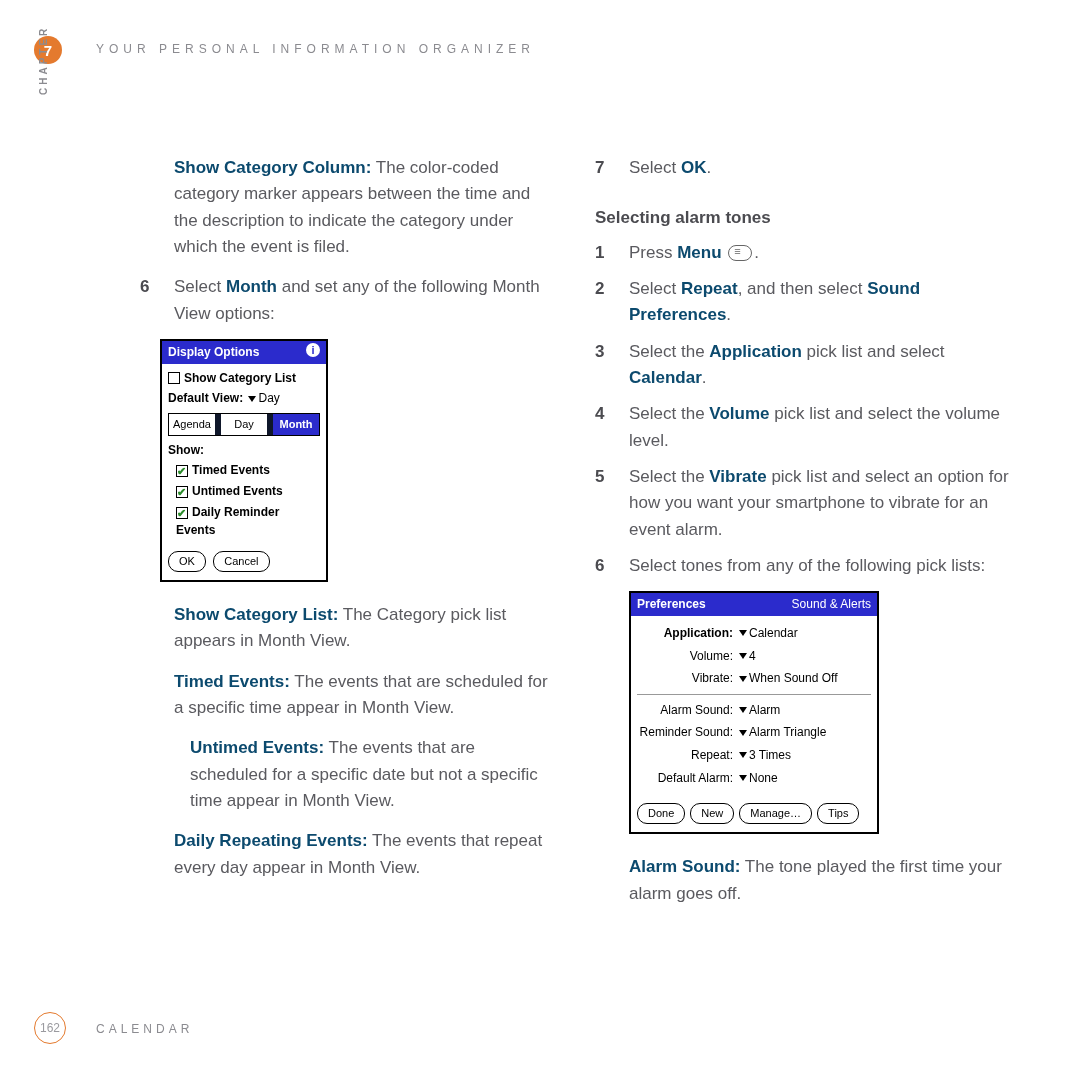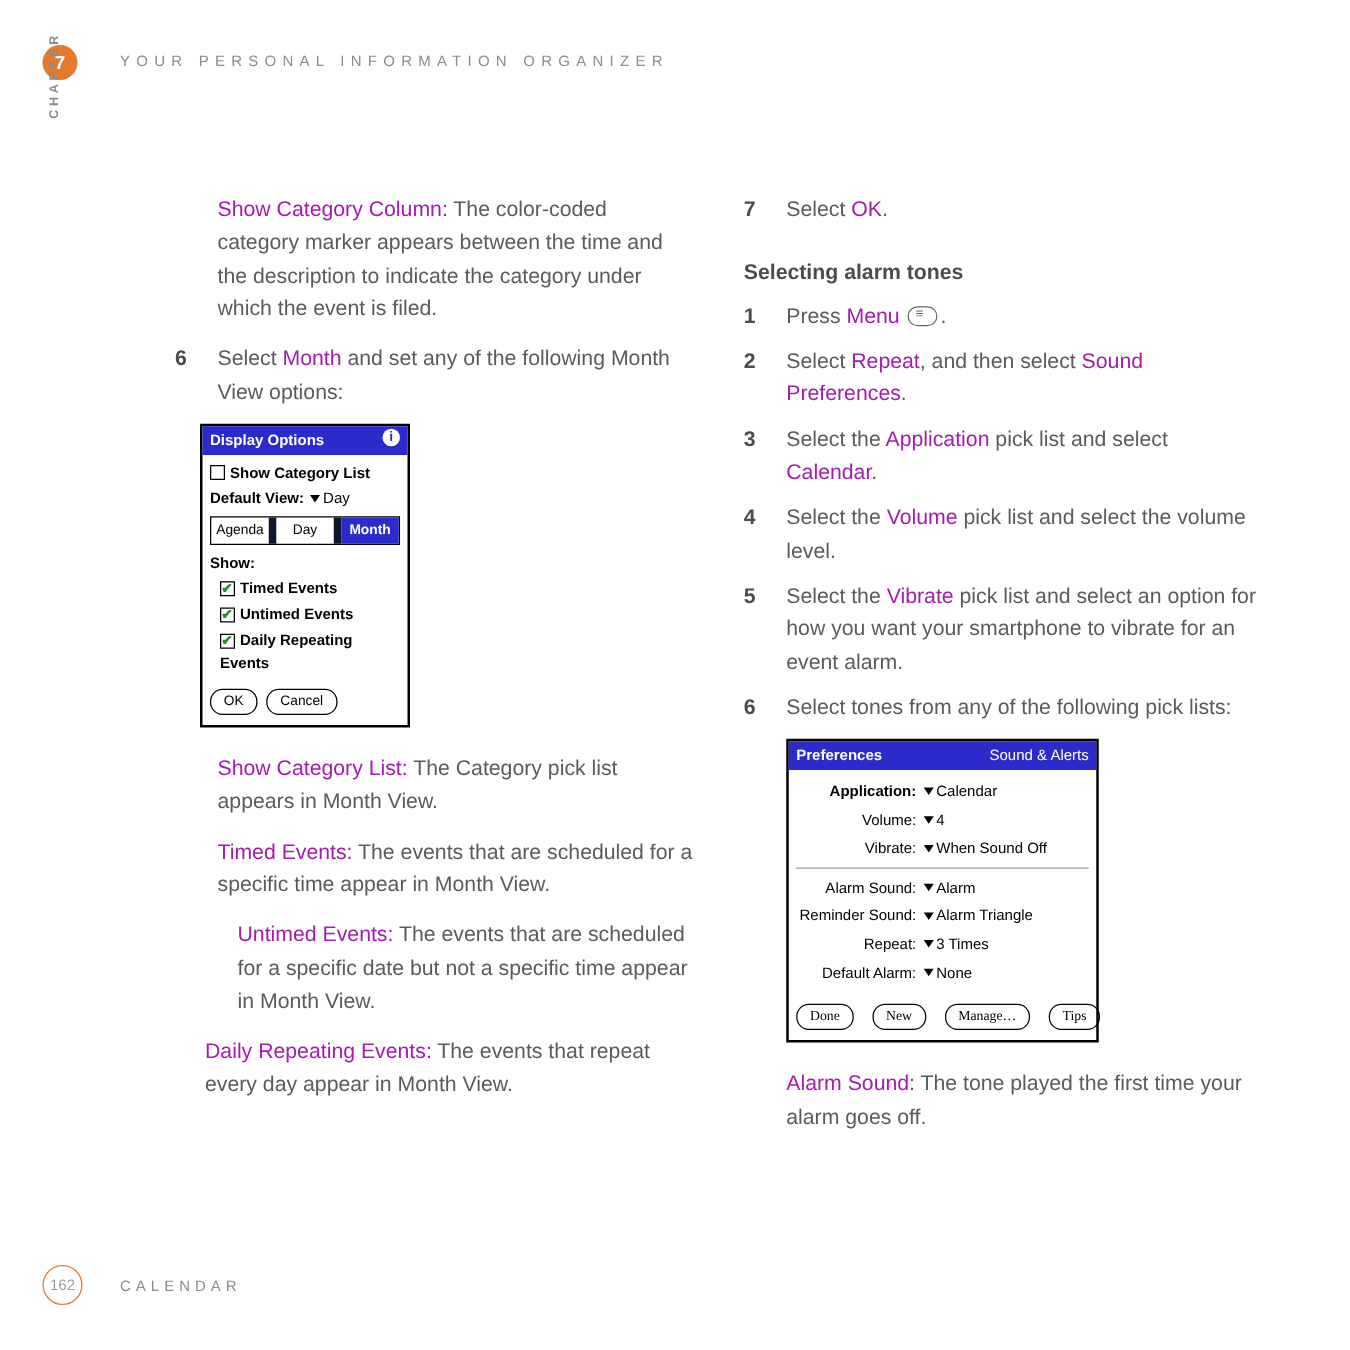--- a/index.html
+++ b/index.html
@@ -57,21 +57,21 @@
   .col {
     width: 415px;
     font-size: 17px;
     line-height: 1.55;
     color: #5a5a5f;
   }
   .para { margin-bottom: 14px; }
   .step { display: flex; margin-bottom: 10px; }
   .step-num { width: 34px; flex-shrink: 0; font-weight: bold; color: #4b4b50; }
   .step-body { flex: 1; }
-  b { font-weight: normal; color: #a21caf; }
+  b { font-weight: bold; color: #0c4a6e; }
   .heading { font-weight: bold; color: #4b4b50; margin: 24px 0 8px 0; }
   .menu-icon {
     display: inline-block;
     border: 1.5px solid #666;
     border-radius: 10px;
     width: 24px;
     height: 16px;
     vertical-align: middle;
     position: relative;
     margin: 0 2px;
@@ -185,22 +185,21 @@
   }
   .prefs-label.bold { font-weight: bold; }
   .prefs-val { flex: 1; display: flex; align-items: center; }
   .prefs-divider {
     border-top: 1px solid #999;
     margin: 4px 0;
   }
   .prefs-buttons {
     padding-top: 14px;
     display: flex;
-    gap: 11px;
-    font-family: Liberation Serif, serif;
+    gap: 1px;
   }
 
   .footer-badge {
     position: absolute;
     left: 34px;
     bottom: 36px;
     width: 32px;
     height: 32px;
     border: 1.5px solid #e47a2e;
     border-radius: 50%;
@@ -259,39 +258,39 @@
           <div class="dlg-tab active">Month</div>
         </div>
         <div class="dlg-row">Show:</div>
         <div class="dlg-row" style="padding-left:8px;">
           <span class="chk checked"></span><span>Timed Events</span>
         </div>
         <div class="dlg-row" style="padding-left:8px;">
           <span class="chk checked"></span><span>Untimed Events</span>
         </div>
         <div class="dlg-row" style="padding-left:8px;">
-          <span class="chk checked"></span><span>Daily Repeating Events</span>
+          <span class="chk checked"></span><span>Daily Reminder Events</span>
         </div>
         <div class="dlg-buttons">
           <span class="dlg-btn">OK</span>
           <span class="dlg-btn">Cancel</span>
         </div>
       </div>
     </div>
 
     <div class="para" style="margin-left:34px;">
       <b>Show Category List:</b><span> The Category pick list appears in Month View.</span>
     </div>
     <div class="para" style="margin-left:34px;">
       <b>Timed Events:</b><span> The events that are scheduled for a specific time appear in Month View.</span>
     </div>
     <div class="para" style="margin-left:50px;">
       <b>Untimed Events:</b><span> The events that are scheduled for a specific date but not a specific time appear in Month View.</span>
     </div>
-    <div class="para" style="margin-left:24px;">
+    <div class="para" style="margin-left:34px;">
       <b>Daily Repeating Events:</b><span> The events that repeat every day appear in Month View.</span>
     </div>
   </div>
 
   <div class="col">
     <div class="step">
       <div class="step-num">7</div>
       <div class="step-body">
         <span>Select </span><b>OK</b><span>.</span>
       </div>

